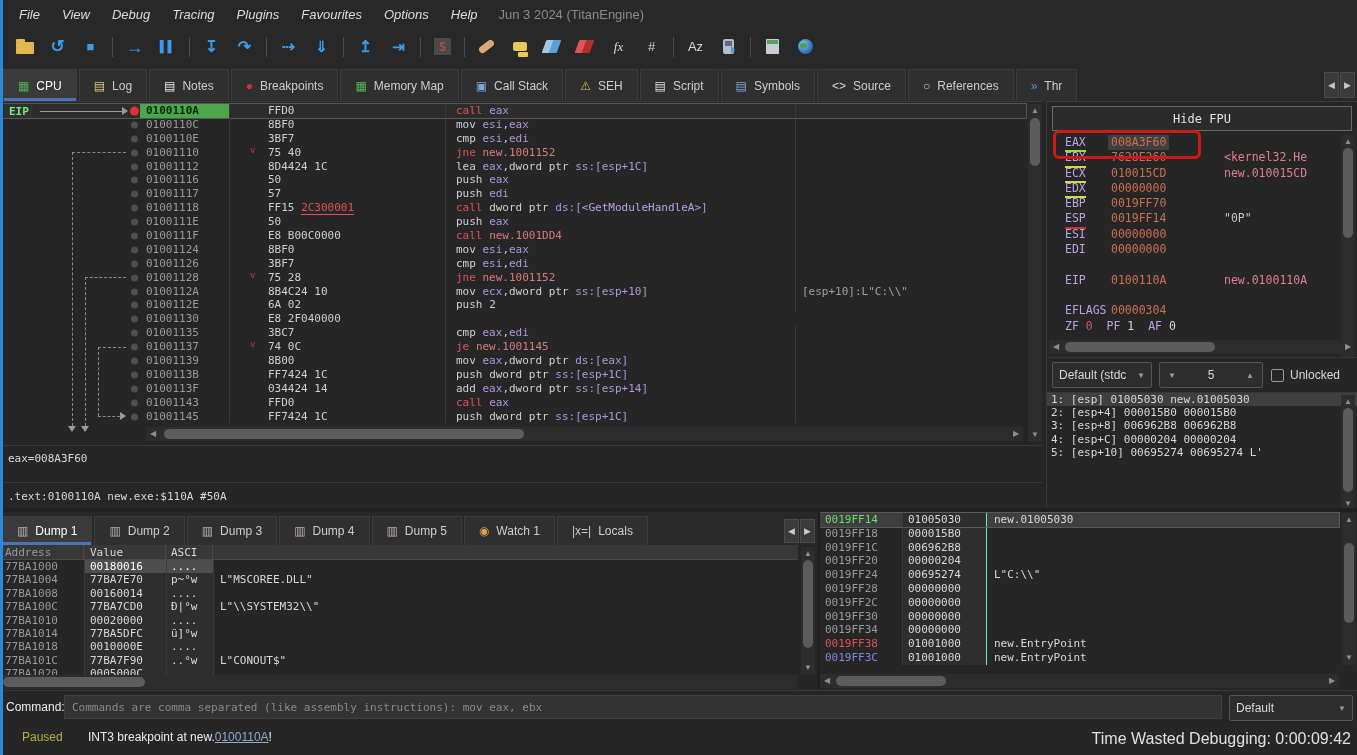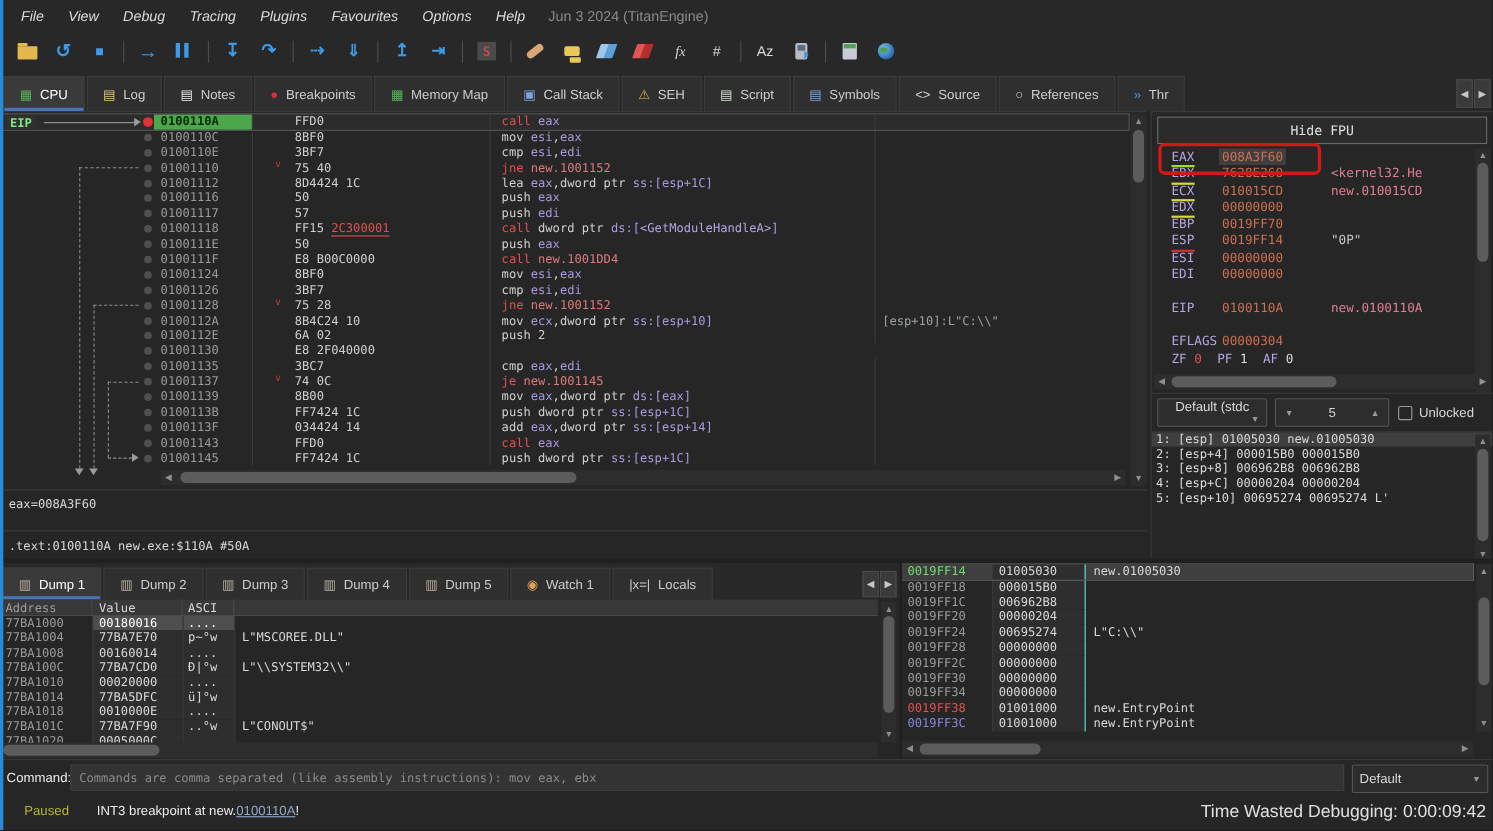--- a/index.html
+++ b/index.html
@@ -90,21 +90,21 @@
   .regs { position:absolute; top:101px; left:1046px; width:311px; height:411px; background:#262626; border-top:1px solid #3c3c3c; border-left:1px solid #3a3a3a; overflow:hidden; }
   .hidefpu { position:absolute; top:4px; left:5px; width:300px; height:25px; background:#2b2b2b; border:1px solid #6a6a6a; color:#e0e0e0; font:12px "DejaVu Sans Mono",monospace; display:flex; align-items:center; justify-content:center; }
   .rrows { position:absolute; top:33px; left:0; right:18px; }
   .rrow { position:relative; height:15.3px; font:11.5px "DejaVu Sans Mono",monospace; line-height:15.3px; white-space:pre; }
   .rname { position:absolute; left:18px; color:#b9a3e3; }
   .rname.u-green { border-bottom:2px solid #9adf2c; }
   .rname.u-yellow { border-bottom:2px solid #d8d838; }
   .rname.u-red { border-bottom:2px solid #d03030; }
   .rval { position:absolute; left:64px; color:#cc6f50; }
   .rval.vsel { background:#3f3f3f; padding:0 3px; margin-left:-3px; }
-  .rcmt { position:absolute; left:163px; }
+  .rcmt { position:absolute; left:177px; }
   .rcmt.pink { color:#df7f93; } .rcmt.gray { color:#c8c8c8; }
   .redbox { position:absolute; left:6px; top:28px; width:148px; height:29px; border:3px solid #cf1818; border-radius:6px; z-index:6; pointer-events:none; }
   .flagline { position:absolute; left:18px; white-space:pre; }
   .fname { color:#b9a3e3; } .fval-red { color:#e05050; } .fval-def { color:#d8d8d8; }
   .regctl { position:absolute; top:255px; left:0; right:0; height:34px; border-top:1px solid #383838; }
   .combo { position:absolute; background:#2d2d2d; border:1px solid #555; border-radius:2px; color:#d8d8d8; font-size:12px; display:flex; align-items:center; padding:0 6px; height:26px; }
   .combo .arr { margin-left:auto; font-size:8px; color:#9a9a9a; padding-left:6px; }
   .spin { position:absolute; background:#2d2d2d; border:1px solid #555; border-radius:2px; color:#d8d8d8; font-size:12px; height:26px; display:flex; align-items:center; justify-content:space-between; padding:0 8px; }
   .spin .sa { font-size:8px; color:#9a9a9a; }
   .chk { position:absolute; display:flex; align-items:center; gap:6px; font-size:12px; color:#d8d8d8; }
@@ -388,21 +388,21 @@
       <span class="sb-arrow" style="top:0;">▲</span>
       <div class="sb-thumb" style="top:13px; left:2px; width:10px; height:90px;"></div>
       <span class="sb-arrow" style="bottom:0;">▼</span>
     </div>
     <div class="sb-h" style="left:2px; right:2px; top:238px;">
       <span class="sb-arrow" style="left:0;">◀</span>
       <div class="sb-thumb" style="left:16px; top:2px; width:150px; height:10px;"></div>
       <span class="sb-arrow" style="right:0;">▶</span>
     </div>
     <div class="regctl">
-      <div class="combo" style="left:5px; top:4px; width:100px;flex-direction:column;">
+      <div class="combo" style="left:5px; top:4px; width:100px;">
         <span>Default (stdc</span>
         <span class="arr">▼</span>
       </div>
       <div class="spin" style="left:112px; top:4px; width:104px;">
         <span class="sa">▼</span>
         <span>5</span>
         <span class="sa">▲</span>
       </div>
       <div class="chk" style="left:224px; top:10px;">
         <span class="box"></span>

